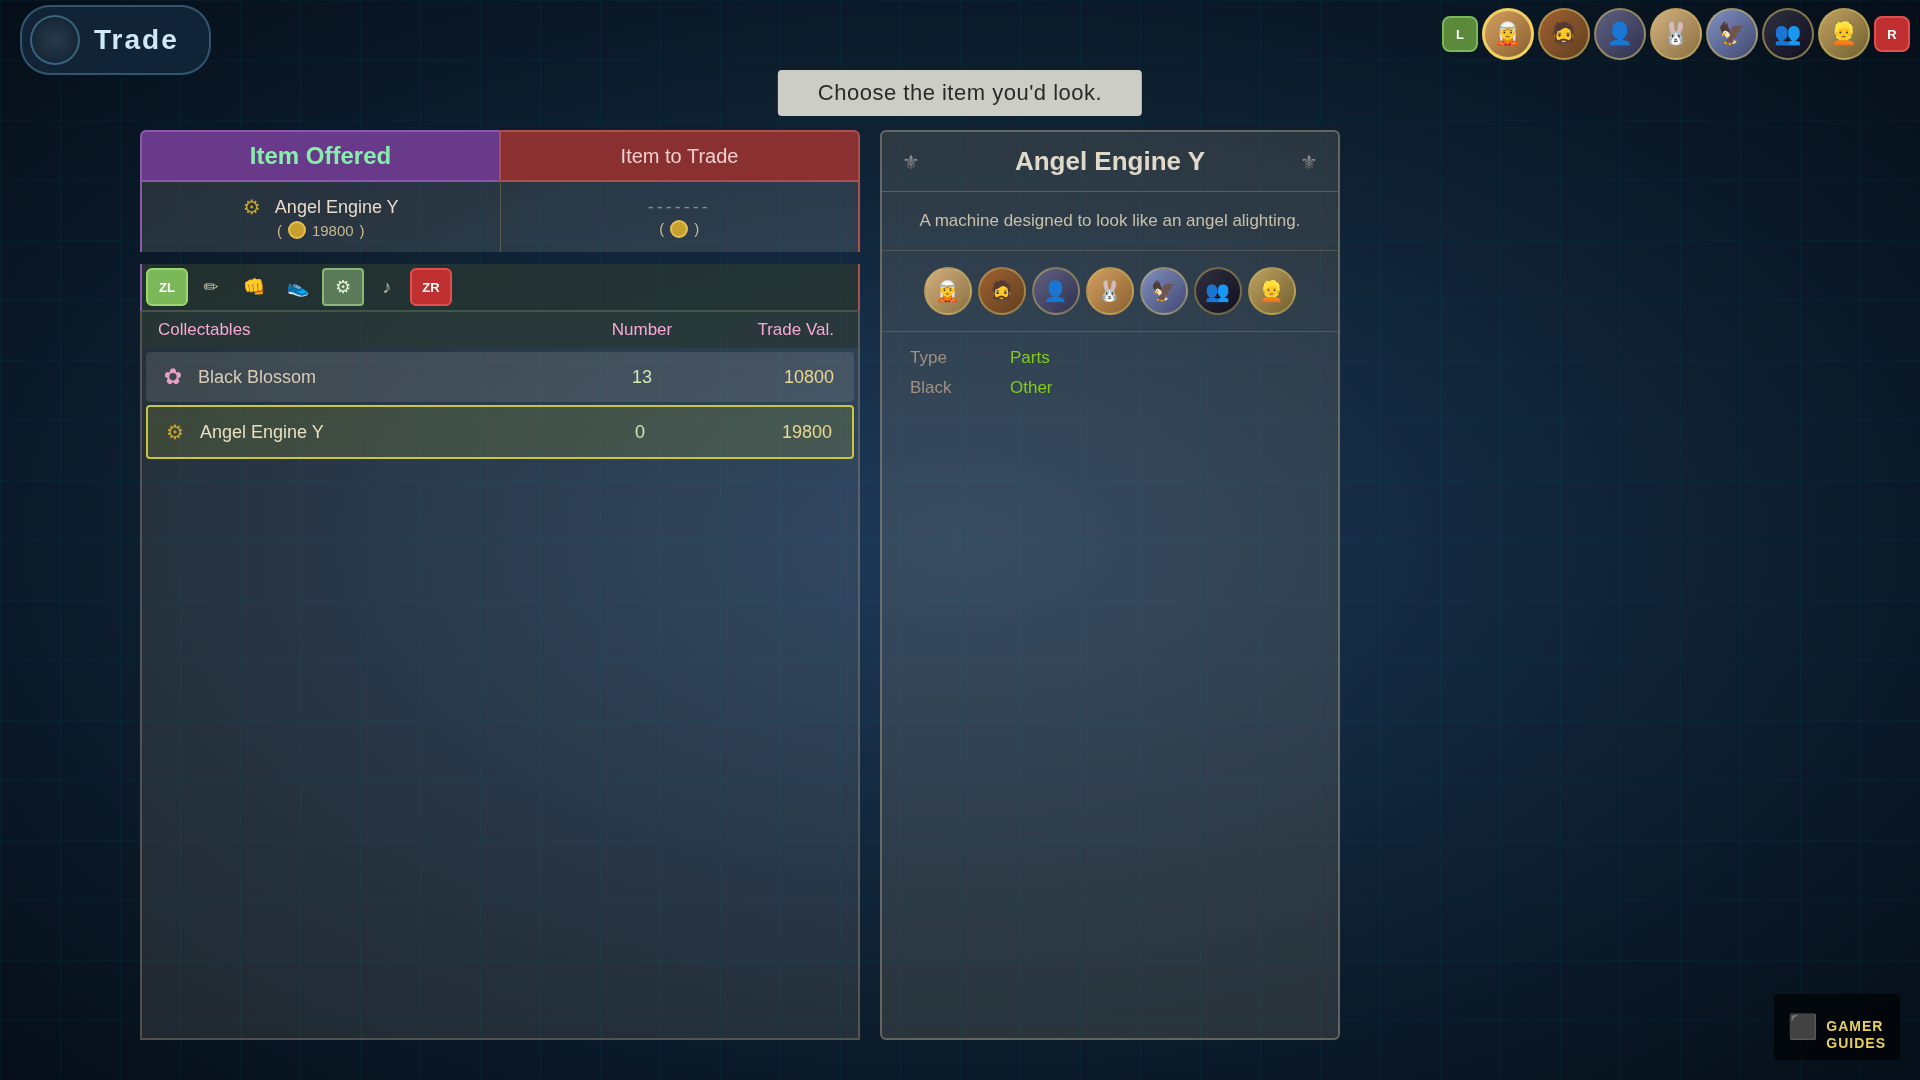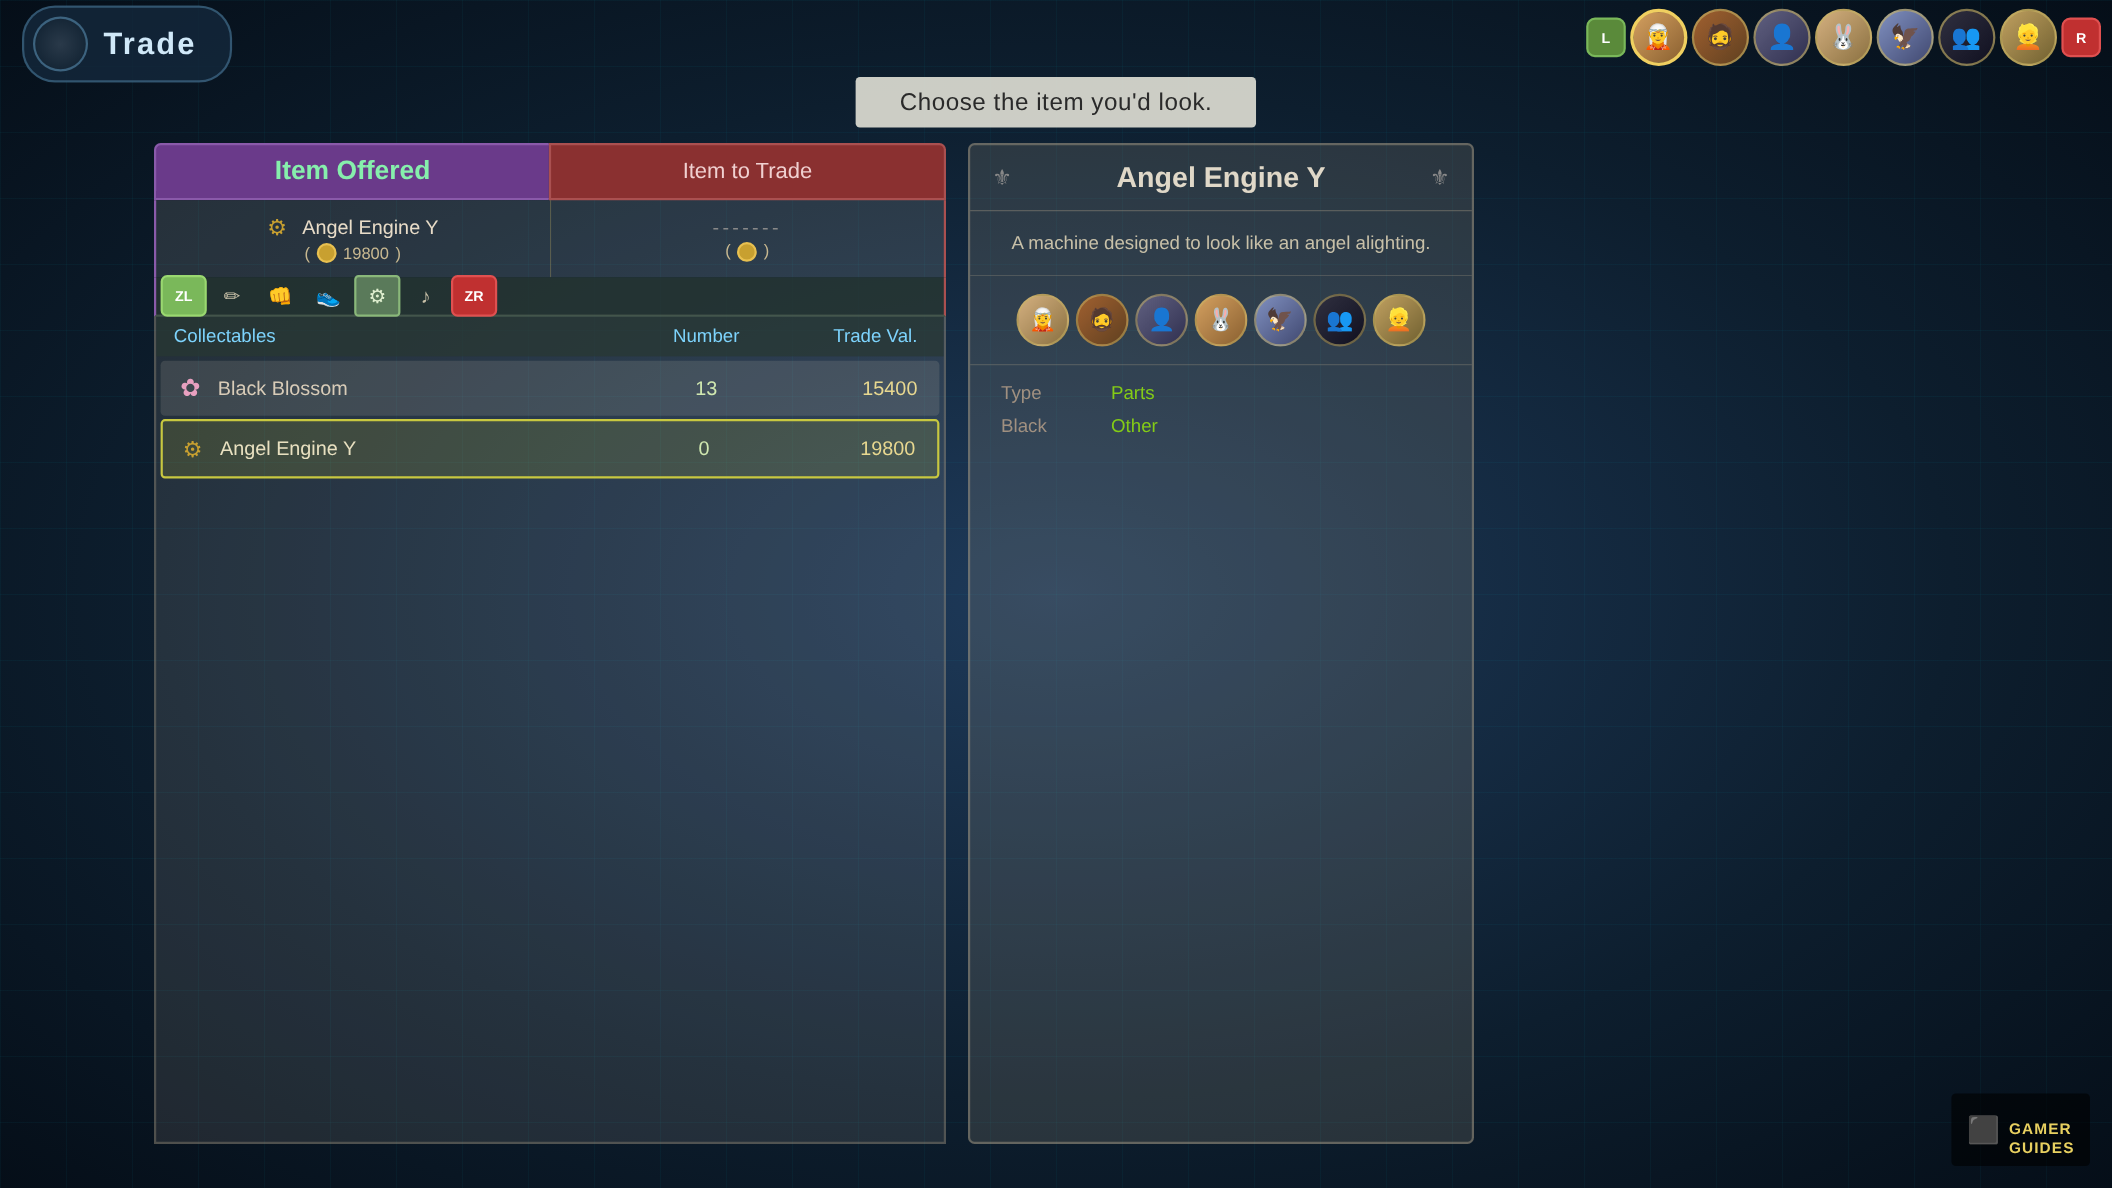--- a/index.html
+++ b/index.html
@@ -242,27 +242,28 @@
     .dashes {
       color: #888;
       letter-spacing: 3px;
       font-size: 18px;
     }
 
     
     .filter-tabs {
       display: flex;
       align-items: center;
-      height: 36px;
+      height: 48px;
       background: rgba(40,55,50,0.8);
       border-left: 2px solid #8a5aaa;
       border-right: 2px solid #aa5050;
       border-bottom: 2px solid rgba(100,120,100,0.5);
       padding: 0 4px;
       gap: 2px;
+      margin-top: 12px;
     }
 
     .filter-tab {
       width: 42px;
       height: 38px;
       border-radius: 4px;
       display: flex;
       align-items: center;
       justify-content: center;
       cursor: pointer;
@@ -296,21 +297,21 @@
       border: 2px solid rgba(150,140,120,0.4);
       border-top: none;
       overflow: hidden;
     }
 
     .table-header {
       display: grid;
       grid-template-columns: 1fr 120px 140px;
       background: rgba(40,55,50,0.7);
       padding: 8px 16px;
-      color: #7dd3fc;
+      color: #f9a8d4;
       font-size: 17px;
     }
 
     .table-body {
       padding: 4px;
     }
 
     .table-row {
       display: grid;
       grid-template-columns: 1fr 120px 140px;
@@ -559,21 +560,21 @@
         <span style="text-align:center">Number</span>
         <span style="text-align:right;padding-right:8px">Trade Val.</span>
       </div>
       <div class="table-body">
         <div class="table-row">
           <div class="row-item-name">
             <span class="row-icon flower-icon">✿</span>
             <span>Black Blossom</span>
           </div>
           <div class="number-cell">13</div>
-          <div class="value-cell">15400</div>
+          <div class="value-cell">10800</div>
         </div>
         <div class="table-row selected">
           <div class="row-item-name">
             <span class="row-icon" style="color:#c8a030">⚙</span>
             <span>Angel Engine Y</span>
           </div>
           <div class="number-cell">0</div>
           <div class="value-cell">19800</div>
         </div>
       </div>

